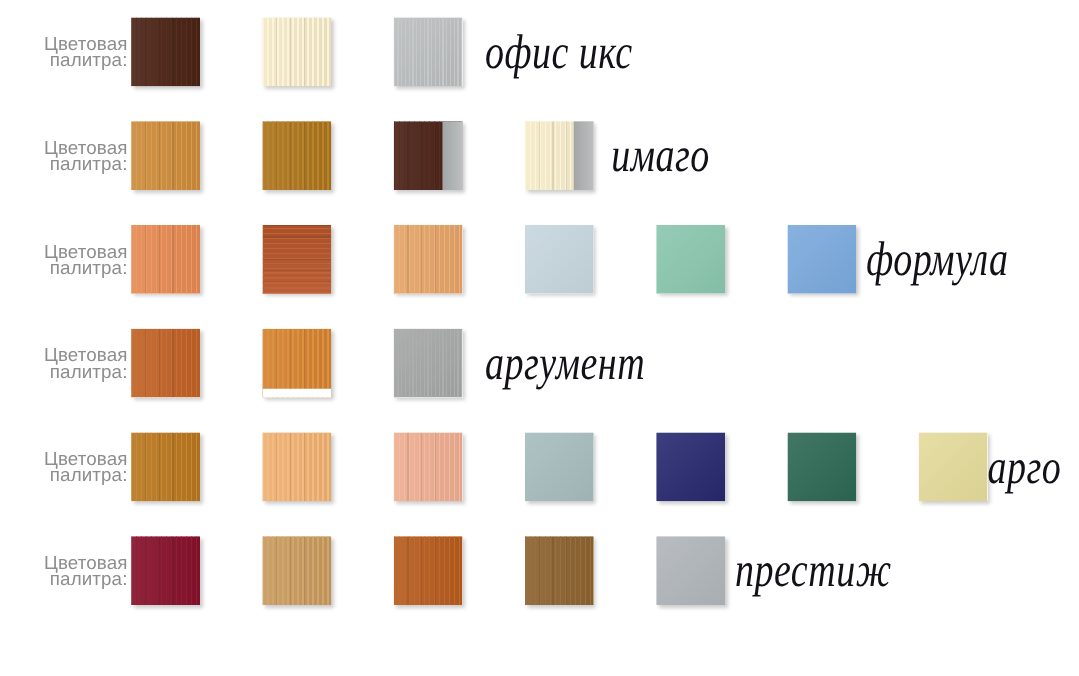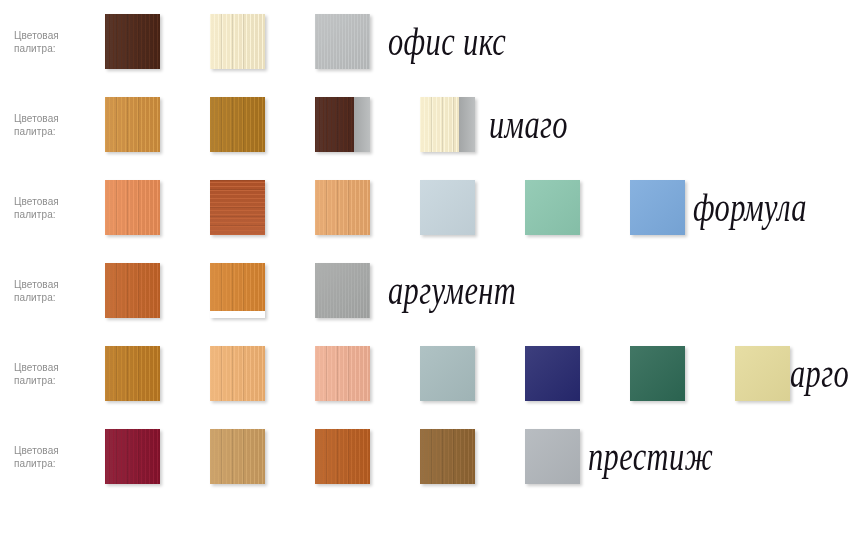--- a/index.html
+++ b/index.html
@@ -23,23 +23,23 @@
     position: relative;
     height: 83px;
     width: 863px;
   }
   .row-label {
     position: absolute;
     left: 14px;
     top: 50%;
     transform: translateY(-50%);
     width: 88px;
-    text-align: left;
+    text-align: right;
     font-family: "Liberation Sans", sans-serif;
-    font-size: 10px;
+    font-size: 15px;
     line-height: 13px;
     color: #8d8d8d;
     letter-spacing: 0.1px;
     user-select: none;
   }
   .swatches {
     position: absolute;
     left: 105px;
     top: 50%;
     transform: translateY(-50%);

